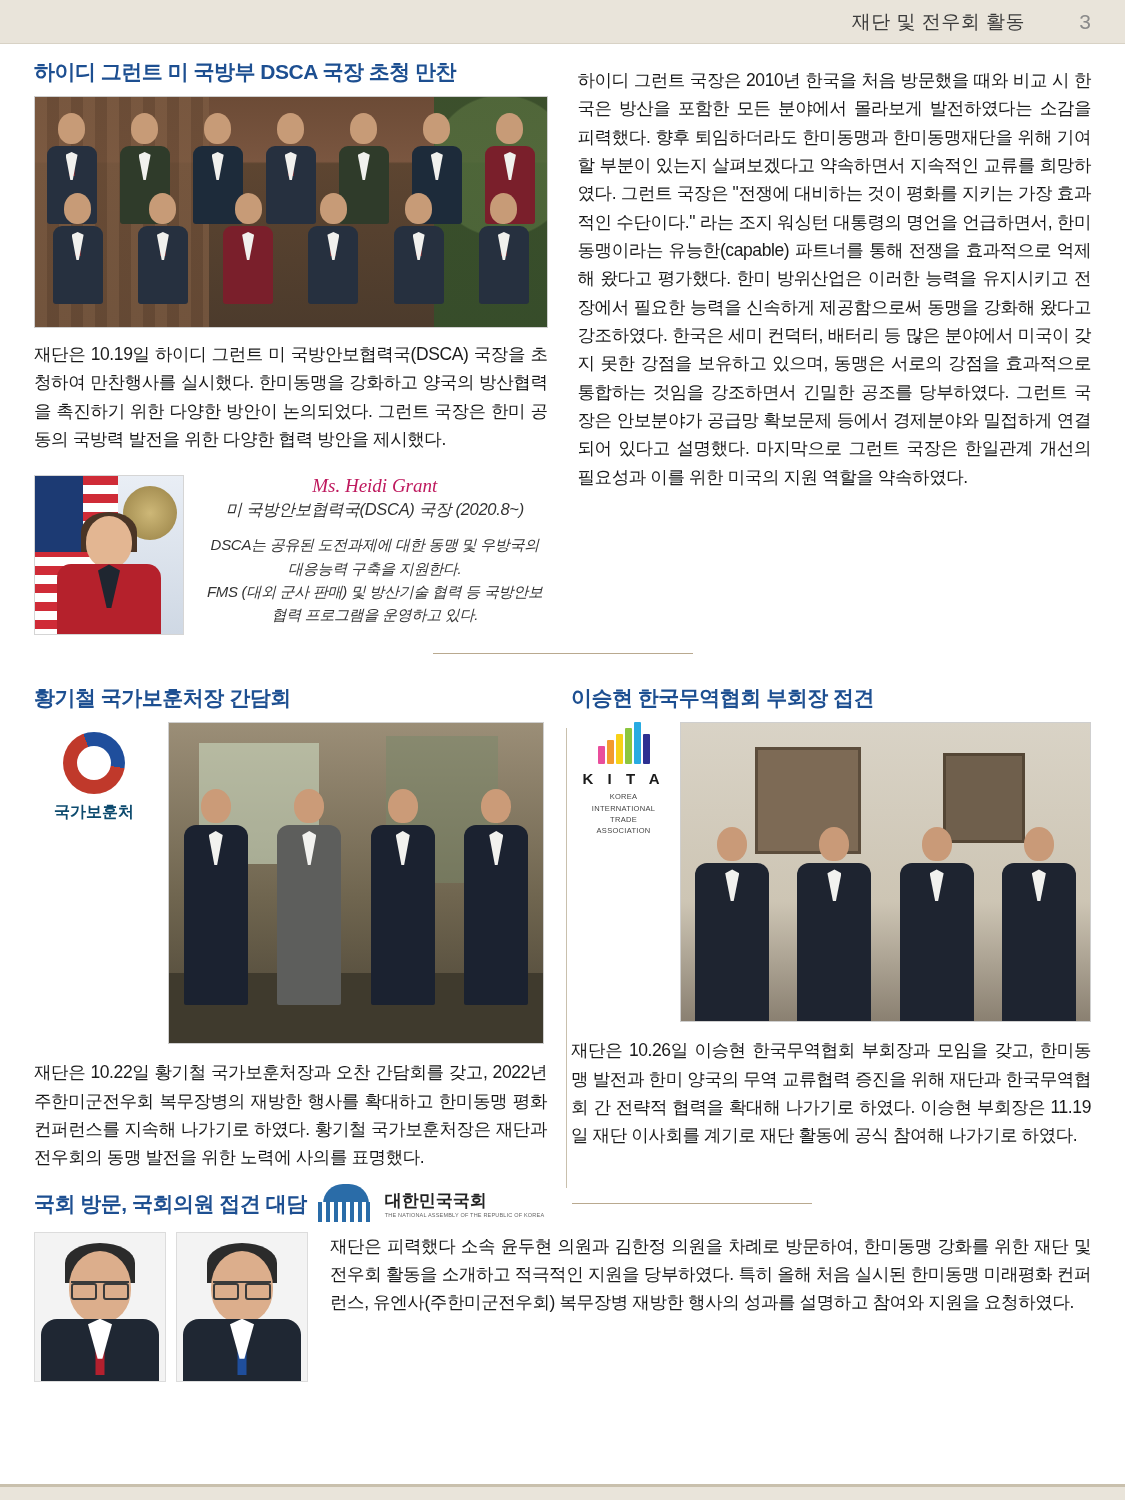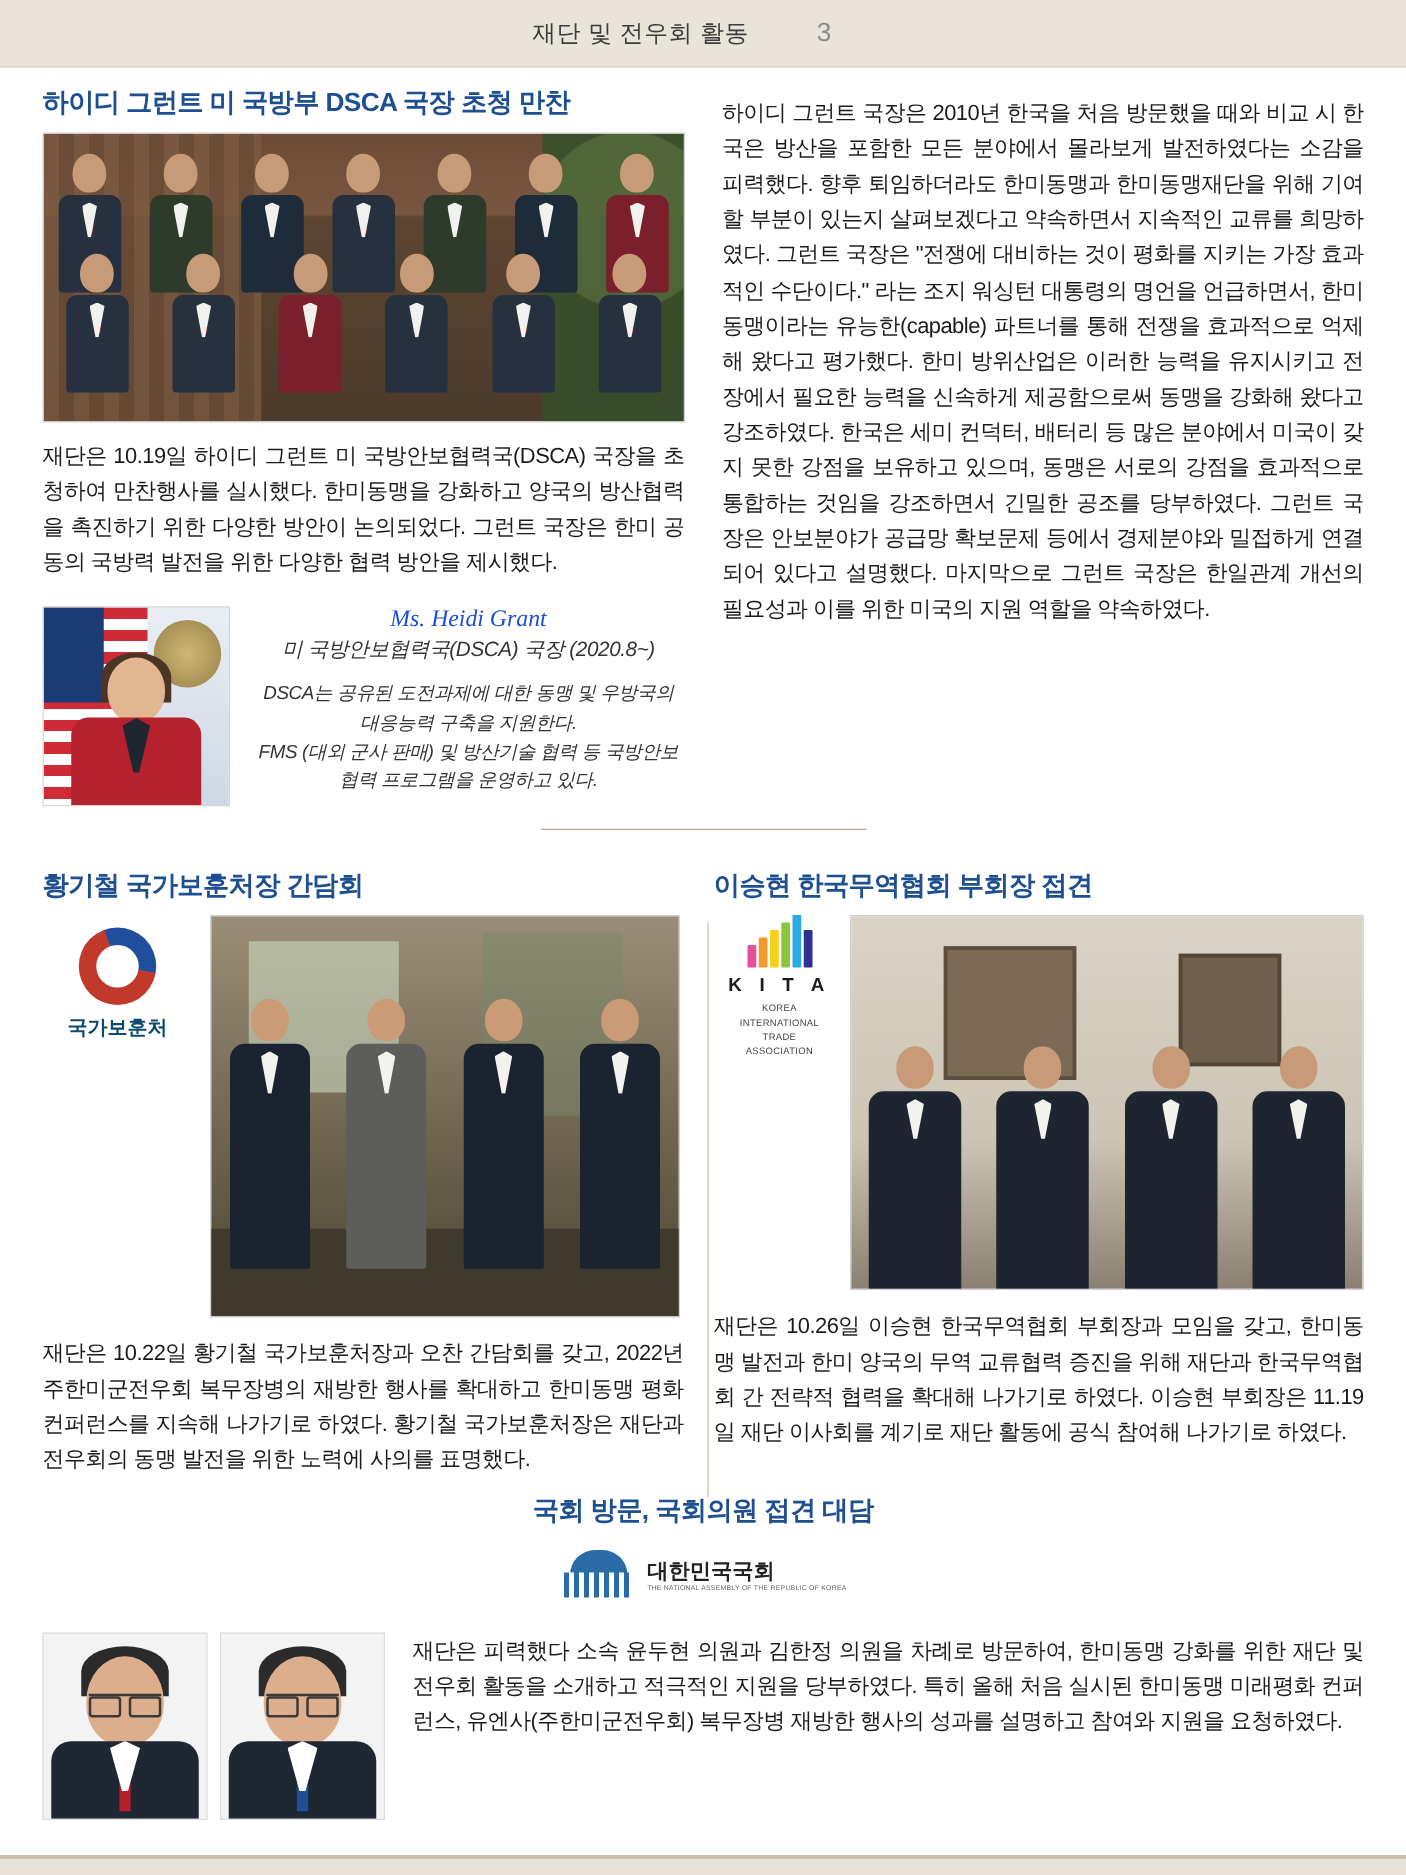--- a/index.html
+++ b/index.html
@@ -9,25 +9,25 @@
     height: 1500px;
     background: #ffffff;
     font-family: "Liberation Sans", sans-serif;
     color: #1a1a1a;
     position: relative;
     overflow: hidden;
   }
 
   
   .page-header {
-    height: 54px;
+    height: 44px;
     background: #e9e4da;
     display: flex;
     align-items: center;
-    justify-content: center;
+    justify-content: flex-end;
     padding-right: 34px;
     border-bottom: 1px solid #d8d2c5;
   }
   .page-header .hdr-title {
     font-size: 19px;
     color: #3b3b3b;
     letter-spacing: 0.5px;
   }
   .page-header .hdr-num {
     font-size: 21px;
@@ -155,21 +155,21 @@
   .heidi-photo .person-fig .jacket::after {
     content: ""; position: absolute; left: 50%; top: 0; transform: translateX(-50%);
     width: 22px; height: 44px; background: #1f2630;
     clip-path: polygon(50% 0,100% 14%,60% 100%,40% 100%,0 14%);
   }
   .heidi-info { flex: 1; text-align: center; }
   .heidi-name {
     font-family: "Liberation Serif", serif;
     font-style: italic;
     font-size: 19px;
-    color: #1d4ed8;
+    color: #be185d;
   }
   .heidi-role {
     font-size: 16.5px; font-style: italic; color: #333; margin-top: 2px;
     letter-spacing: -0.3px;
   }
   .heidi-desc {
     margin-top: 12px; font-size: 15px; font-style: italic; line-height: 1.55;
     color: #333; letter-spacing: -0.3px;
   }
 
@@ -268,21 +268,21 @@
 
   .kita-head { display: flex; align-items: flex-start; gap: 4px; margin-top: 0; }
   .kita-logo { width: 110px; text-align: center; }
   .kita-bars { display: flex; justify-content: center; gap: 2px; height: 42px; align-items: flex-end; }
   .kita-bars i { display: block; width: 7px; border-radius: 1px; }
   .kita-name { font-size: 15px; font-weight: bold; letter-spacing: 5px; margin-top: 6px; }
   .kita-sub { font-size: 7.5px; color: #444; line-height: 1.5; margin-top: 4px; letter-spacing: .3px; }
 
   
   .bottom-wrap { margin-top: 12px; }
-  .bottom-head { display: flex; align-items: center; gap: 18px; flex-direction: column; }
+  .bottom-head { display: flex; align-items: center; gap: 8px; }
   .assembly-logo { display: flex; align-items: center; gap: 8px; }
   .assembly-mark {
     width: 62px; height: 40px; position: relative;
   }
   .assembly-mark .dome {
     position: absolute; left: 50%; top: 0; transform: translateX(-50%);
     width: 46px; height: 20px; border-radius: 23px 23px 0 0;
     background: #2a6ca8;
   }
   .assembly-mark .cols {

